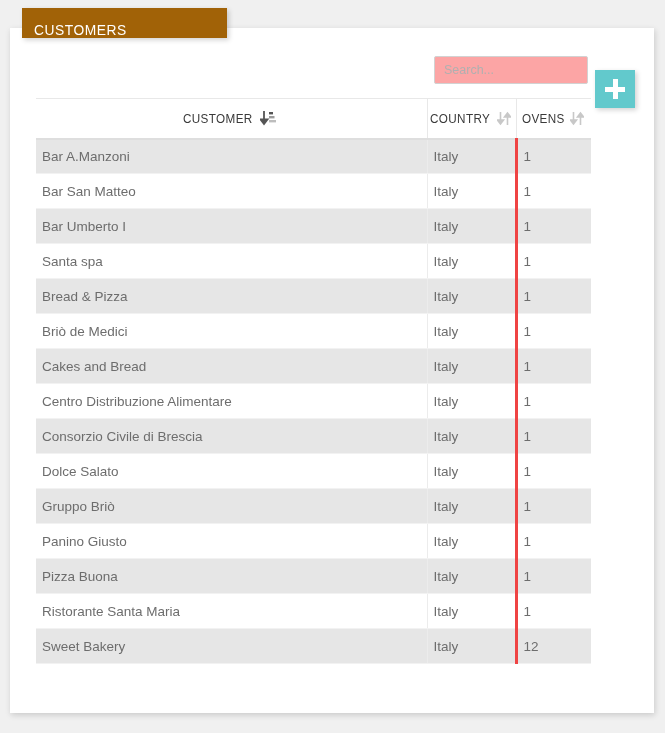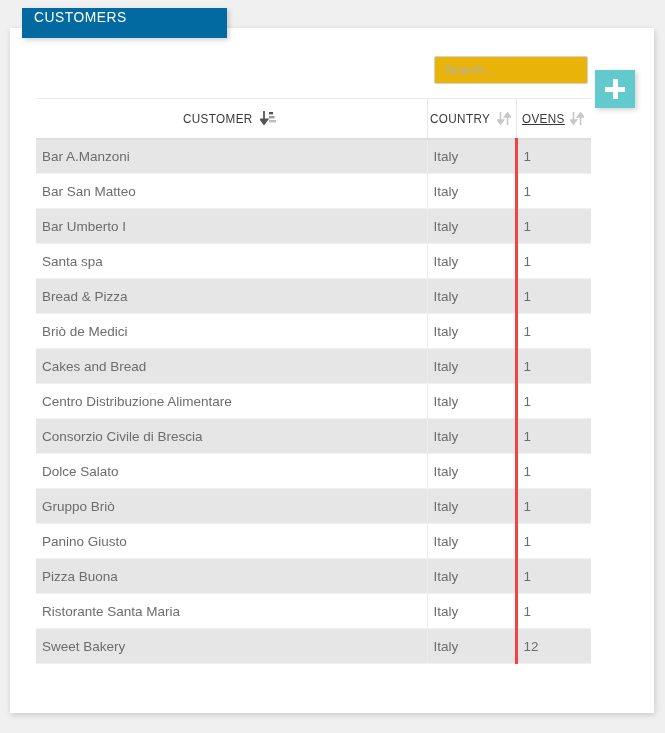--- a/index.html
+++ b/index.html
@@ -15,25 +15,25 @@
     position: relative;
   }
 
   
   #page-tab {
     position: absolute;
     left: 22px;
     top: 8px;
     width: 205px;
     height: 30px;
-    background: #0369a1;
+    background: #a16207;
     box-shadow: 2px 2px 5px rgba(0,0,0,0.18);
     z-index: 5;
     display: flex;
-    align-items: flex-start;
+    align-items: flex-end;
   }
   #page-tab .tab-text {
     color: #ffffff;
     font-size: 15px;
     letter-spacing: 0.6px;
     font-weight: normal;
     padding-left: 13px;
     font-family: "Liberation Sans Narrow", "Liberation Sans", sans-serif;
     transform: scaleX(0.92);
     transform-origin: left center;
@@ -60,21 +60,21 @@
   }
   #search-input {
     position: absolute;
     left: 424px;
     top: 28px;
     width: 154px;
     height: 28px;
     box-sizing: border-box;
     border: 1px solid #d2d2d2;
     border-radius: 2px;
-    background: #eab308;
+    background: #fca5a5;
     font-family: "Liberation Sans", sans-serif;
     font-size: 12.5px;
     color: #555;
     padding: 0 9px;
     outline: none;
   }
   #search-input::placeholder {
     color: #b0b0b0;
   }
 
@@ -141,21 +141,21 @@
     justify-content: center;
     padding-right: 7px;
   }
   table.datatable thead th .th-label {
     transform: scaleX(0.9);
     transform-origin: left center;
     white-space: nowrap;
   }
   th.col-customer { width: 391px; border-right: 1px solid #e8e8e8; }
   th.col-country  { width: 89px;  border-right: 1px solid #e8e8e8; }
-  th.col-ovens    { width: 75px; text-decoration: underline; }
+  th.col-ovens    { width: 75px; }
 
   table.datatable tbody td {
     height: 35px;
     font-size: 13.5px;
     color: #6d6d6d;
     padding: 0 0 0 6px;
     vertical-align: middle;
     box-sizing: border-box;
     border-bottom: 1px solid #f2f2f2;
   }

